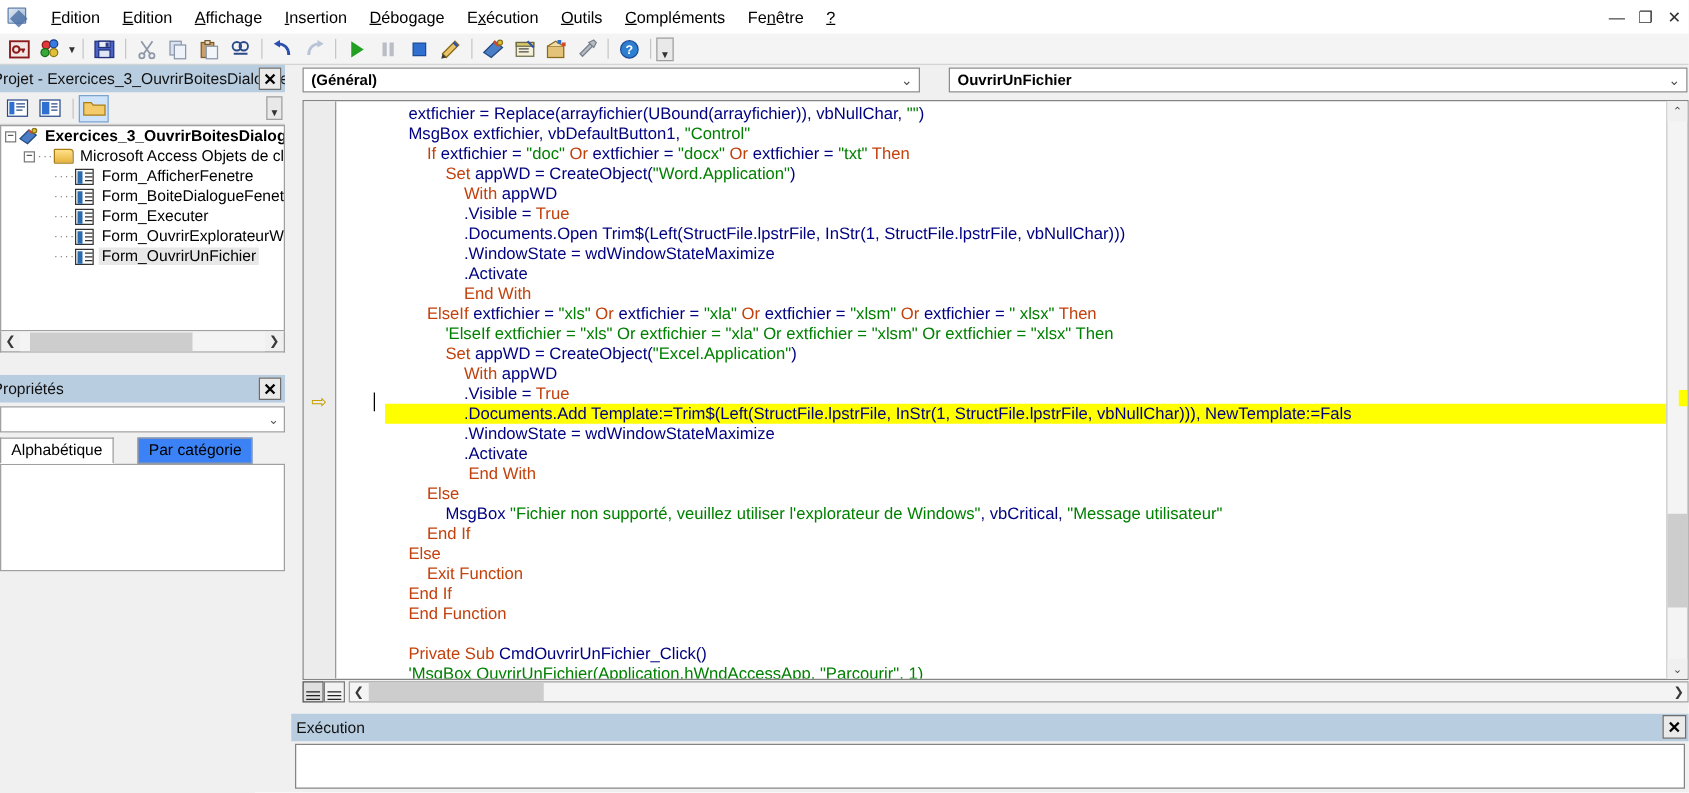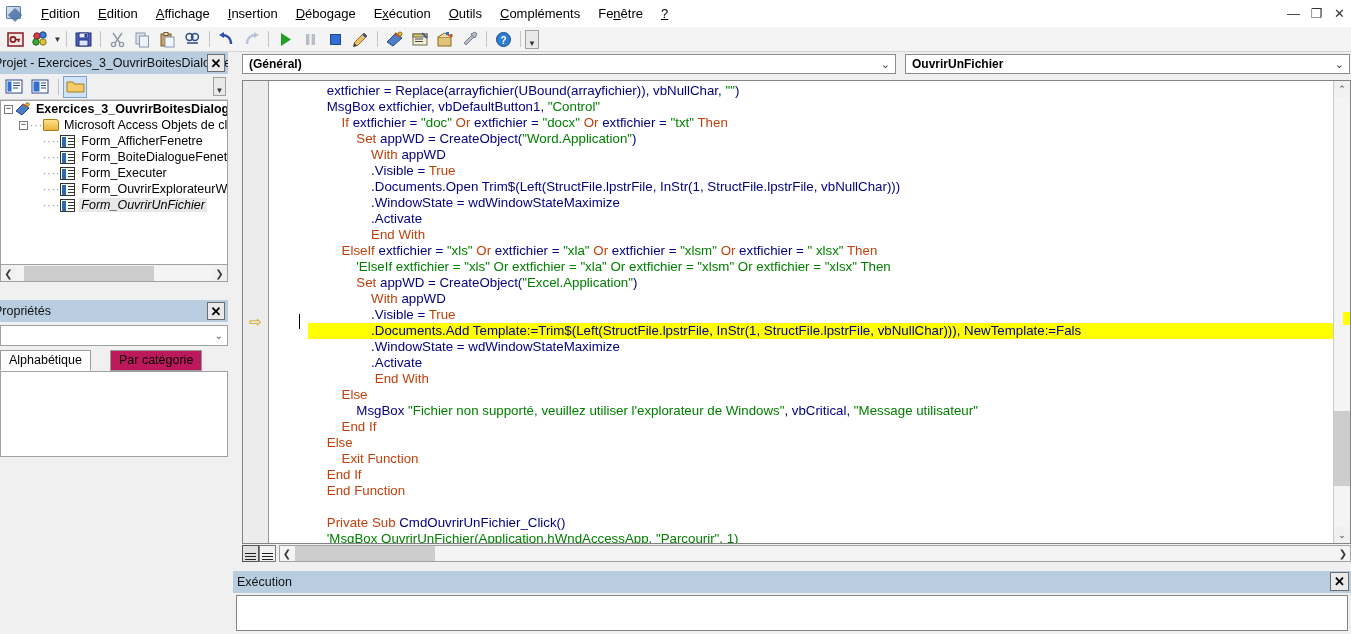--- a/index.html
+++ b/index.html
@@ -120,21 +120,21 @@
   .ic-form:before {
     content:""; position:absolute; left:1px; top:1px; width:4px; height:10px;
     background:#2b6cb0;
   }
   .ic-form:after {
     content:""; position:absolute; left:7px; top:2px; width:6px; height:1.5px;
     background:#333; box-shadow:0 3px 0 #333, 0 6px 0 #333;
   }
   .tlabel { padding:0 2px; }
   .tlabel.bold { font-weight:bold; }
-  .tlabel.selected { background:#e8e8e8;font-style:italic; }
+  .tlabel.selected { background:#e8e8e8; }
   .dots { color:#888; font-size:10px; letter-spacing:1px; flex:none; }
 
   .hscroll-proj {
     height:17px; background:#f0f0f0; border:1px solid #a0a0a0; border-top:none;
     display:flex; align-items:center; position:relative;
   }
   .hs-arrow { width:15px; height:15px; display:flex; align-items:center;
     justify-content:center; font-size:10px; color:#3a3a3a; }
   .hs-track { flex:1; height:15px; background:#f4f4f4; position:relative; }
   .hs-thumb { position:absolute; left:8px; top:0; width:130px; height:15px;
@@ -148,41 +148,41 @@
   .prop-combo {
     height:21px; margin:3px 0 0 0; background:#fff; border:1px solid #a0a0a0;
     display:flex; align-items:center; position:relative; font-size:12px;
   }
   .prop-combo .arrow {
     position:absolute; right:4px; font-size:10px; color:#555;
   }
   .prop-tabs { display:flex; margin-top:4px; height:21px; align-items:flex-start;gap:20px; }
   .ptab {
     font-size:12.5px; padding:2px 8px 3px 8px; border:1px solid #9b9b9b;
-    background:#be185d; margin-right:-1px; cursor:pointer;
+    background:#3b82f6; margin-right:-1px; cursor:pointer;
   }
   .ptab.active { background:#ffffff; border-bottom:1px solid #ffffff; }
   .prop-list {
     background:#ffffff; border:1px solid #a0a0a0; height:86px; margin-top:0;
   }
 
   
   .code-win {
     position:absolute; left:233px; top:52px; width:1118px; height:513px;
     background:#f0f0f0;
   }
   .combo-row { display:flex; height:24px; padding:2px 1px 2px 9px; }
   .vcombo {
     background:#fff; border:1px solid #8c8c8c; height:20px;
     display:flex; align-items:center; position:relative;
     font-size:12px; color:#000; font-weight:bold; padding-left:6px;
   }
   .vcombo .arrow { position:absolute; right:5px; font-size:11px; color:#444;
                    font-weight:normal; }
-  #combo-general { width:654px; margin-right:9px; }
+  #combo-general { width:494px; margin-right:23px; }
   #combo-proc { flex:1; }
 
   .code-area {
     position:absolute; left:9px; top:28px; width:1109px; height:464px;
     background:#ffffff; border:1px solid #848484;
     display:flex; overflow:hidden;
   }
   .margin-ind {
     width:26px; background:#ececec; border-right:1px solid #9a9a9a;
     position:relative; flex:none;

